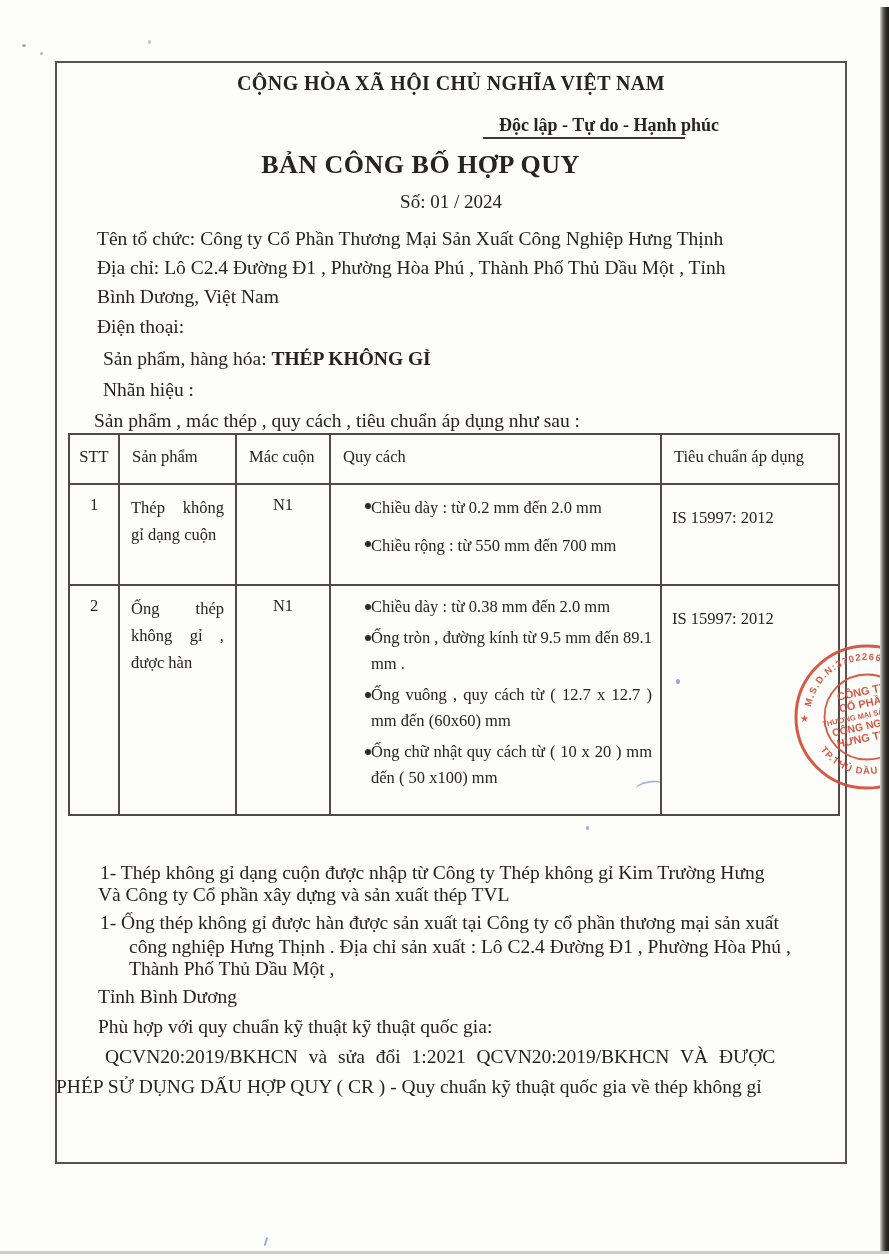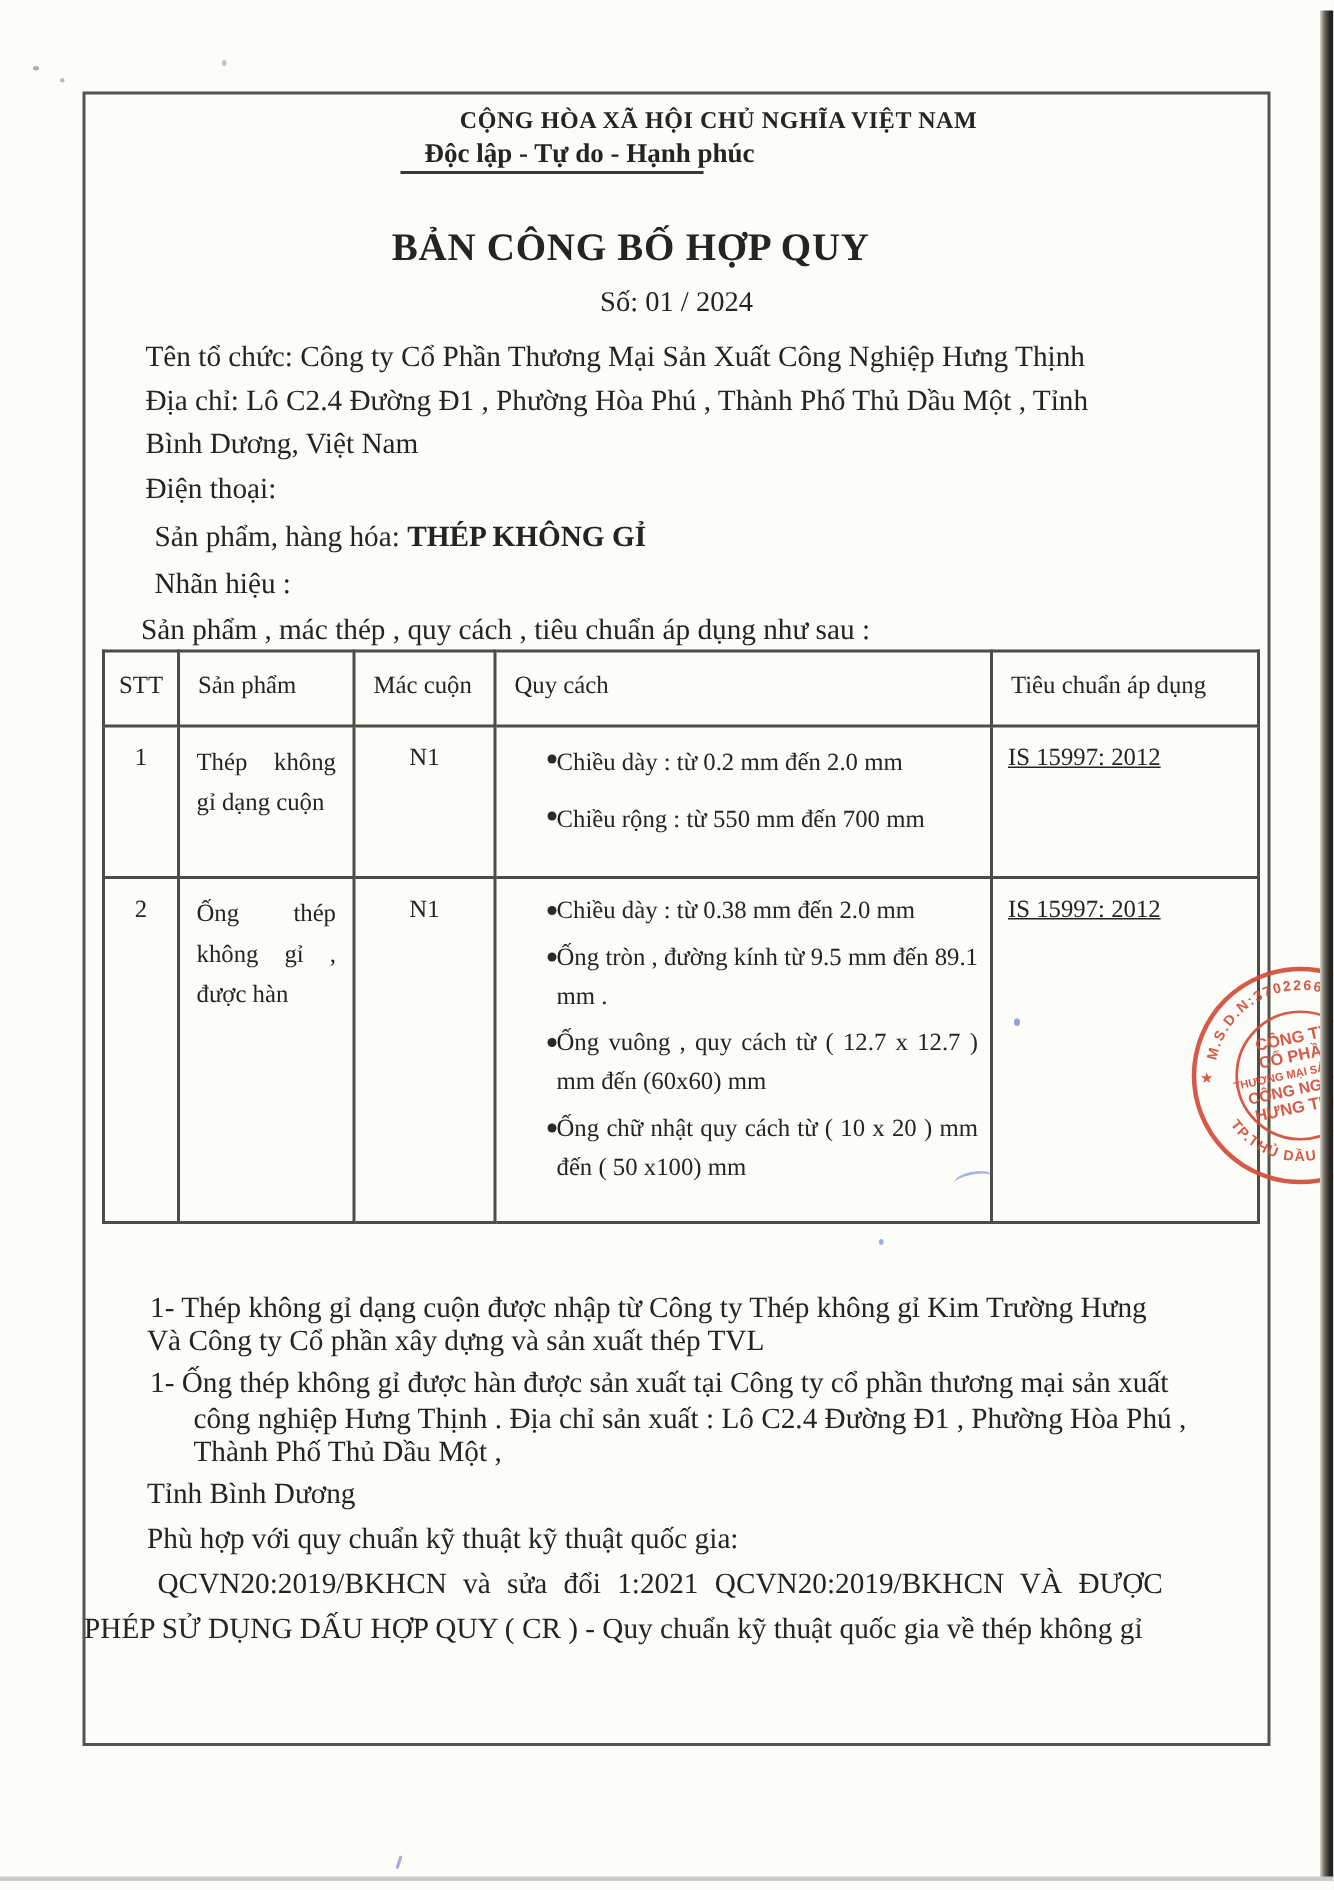--- a/index.html
+++ b/index.html
@@ -10,22 +10,22 @@
     font-family:"Liberation Serif","DejaVu Serif",serif;
     color:#26241f;
   }
   
   .doc-border{
     position:absolute;left:55px;top:61px;width:788px;height:1099px;
     border:2px solid #55534c;background:transparent;
   }
   .line{position:absolute;white-space:nowrap;}
   
-  .country{left:57px;top:72px;width:788px;text-align:center;font-size:16px;font-weight:bold;letter-spacing:.4px;padding-left:28px;}
-  .motto{left:57px;top:92px;width:668px;text-align:center;font-size:18px;font-weight:bold;}
+  .country{left:57px;top:72px;width:788px;text-align:center;font-size:20px;font-weight:bold;letter-spacing:.4px;}
+  .motto{left:57px;top:115px;width:668px;text-align:right;font-size:18px;font-weight:bold;}
   .motto .u{position:relative;padding:0 6px 3px 10px;display:inline-block;}
   .motto .u::after{content:"";position:absolute;left:-6px;right:40px;bottom:0;height:2px;background:#3a3833;}
   .doc-title{left:57px;top:150px;width:727px;text-align:center;font-size:26px;font-weight:bold;letter-spacing:.5px;}
   .doc-number{left:57px;top:191px;width:788px;text-align:center;font-size:19px;}
   
   .para{font-size:19.5px;}
   .p-ten{left:97px;top:228px;}
   .p-dc1{left:97px;top:257px;}
   .p-dc2{left:97px;top:286px;}
   .p-phone{left:97px;top:316px;}
@@ -43,21 +43,21 @@
   .spec-table col.c3{width:94px}.spec-table col.c4{width:331px}
   .spec-table col.c5{width:178px}
   .spec-table th,.spec-table td{
     border:2px solid #4e4c45;vertical-align:top;font-weight:normal;
   }
   .spec-table th{text-align:left;padding:12px 12px 8px;height:26px;}
   .spec-table th.center{text-align:center;padding-left:2px;padding-right:2px;margin-left:12px;}
   td.stt{ text-align:center;padding-top:10px;}
   td.prod{padding:9px 11px;text-align:justify;line-height:27px;}
   td.grade{text-align:center;padding-top:10px;}
-  td.std{padding:10px 10px;text-decoration:underline;}
+  td.std{padding:23px 10px;}
   td.qc{padding:8px 8px 4px 34px;}
   .spec{display:flex;gap:0;text-align:justify;}
   .spec .dot{flex:0 0 6px;width:6px;height:6px;border-radius:50%;background:#2c2a25;margin-top:10px;}
   .spec .stext{flex:1;}
   tr.r1 .spec{line-height:29px;margin-bottom:9px;}
   tr.r2 .spec{line-height:26px;margin-bottom:5px;}
   tr.rh{height:50px;} tr.r1{height:101px;} tr.r2{height:230px;}
   
   .note{font-size:19.5px;}
   .n1l1{left:100px;top:862px;}

